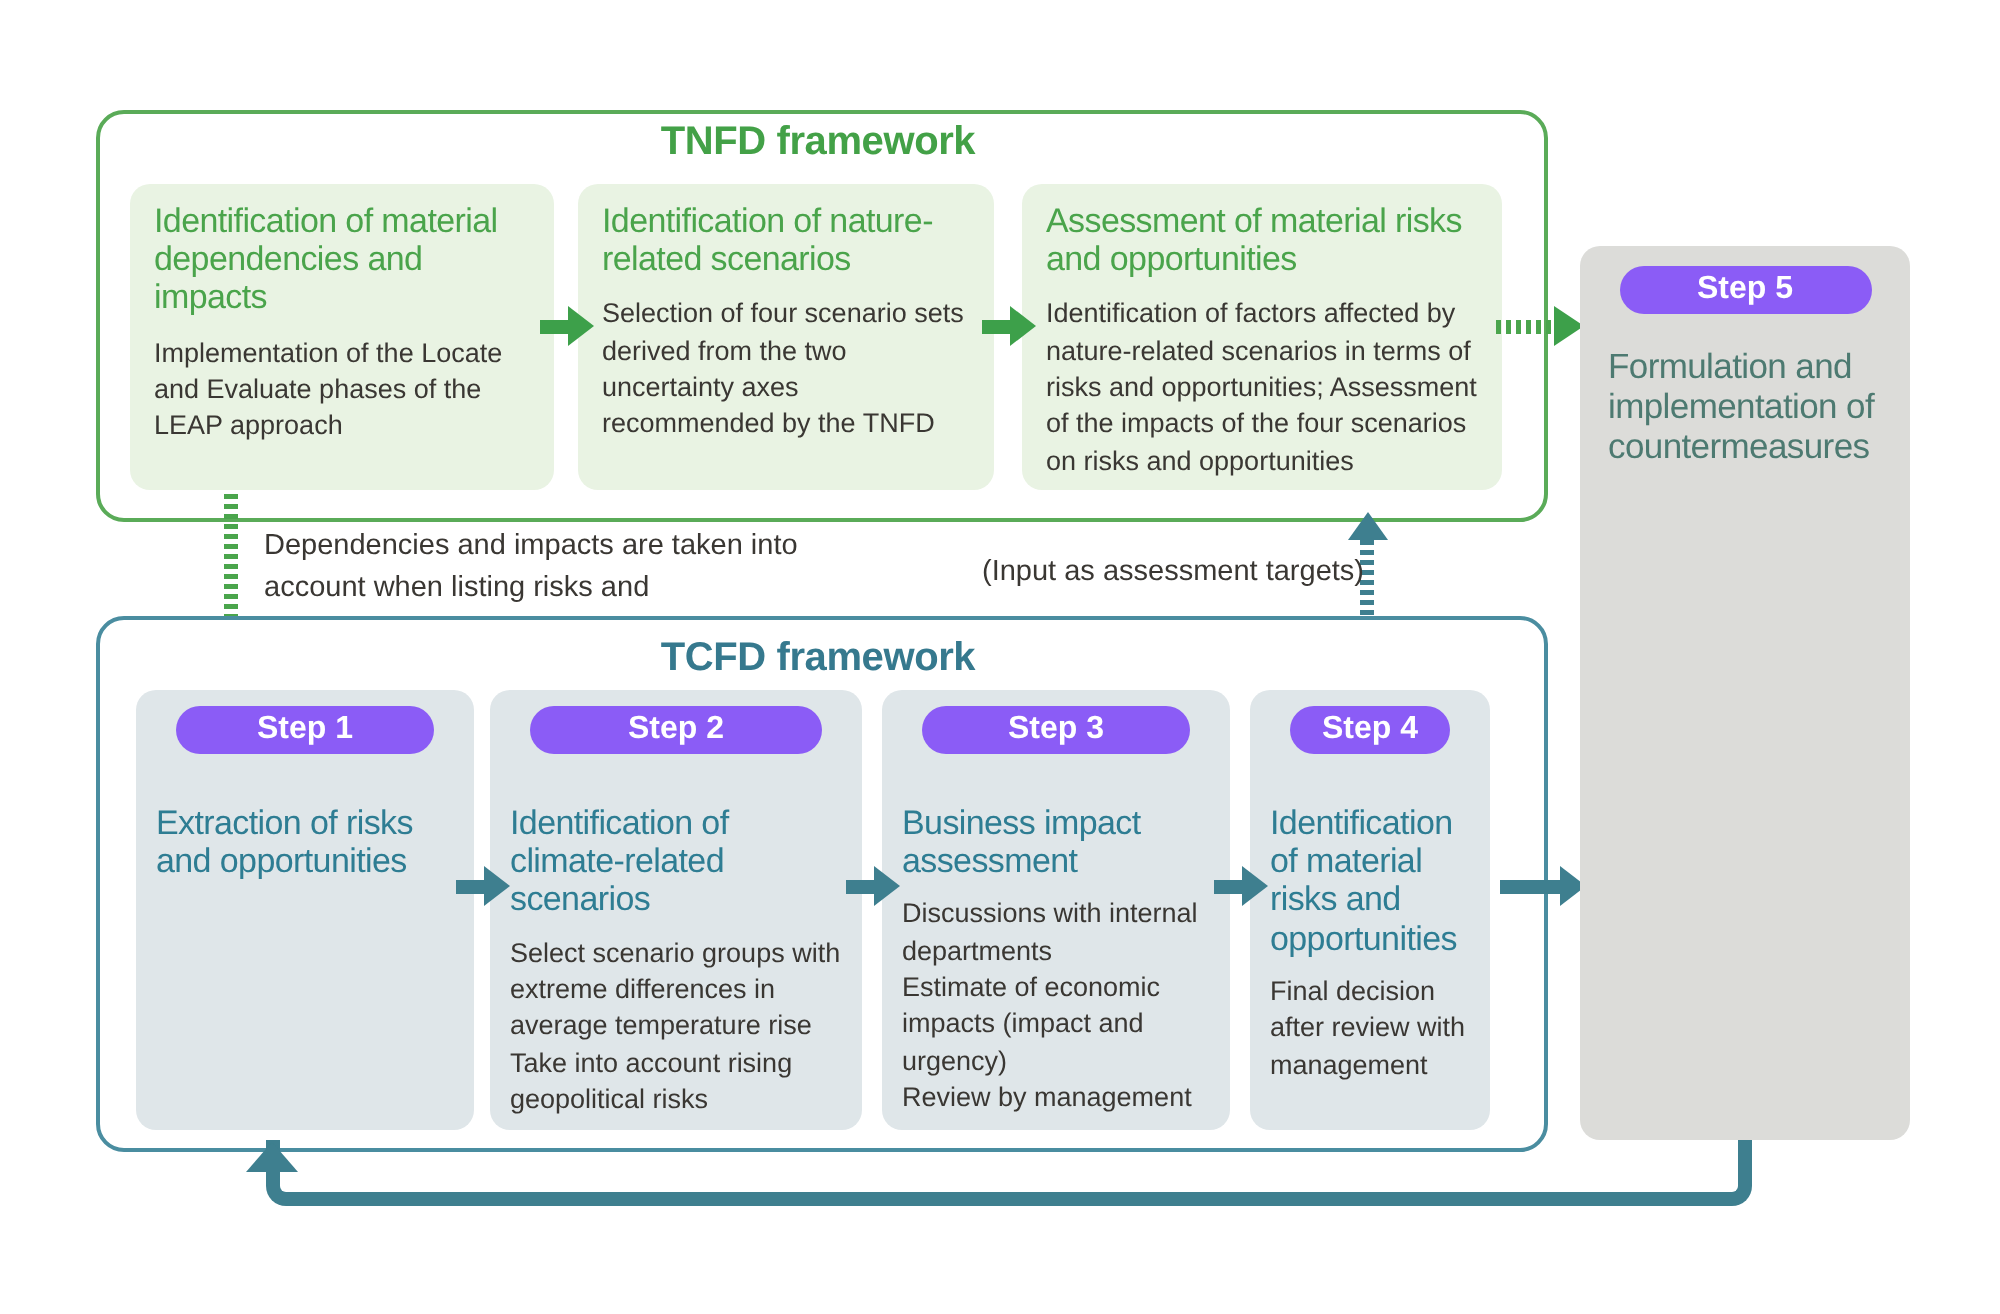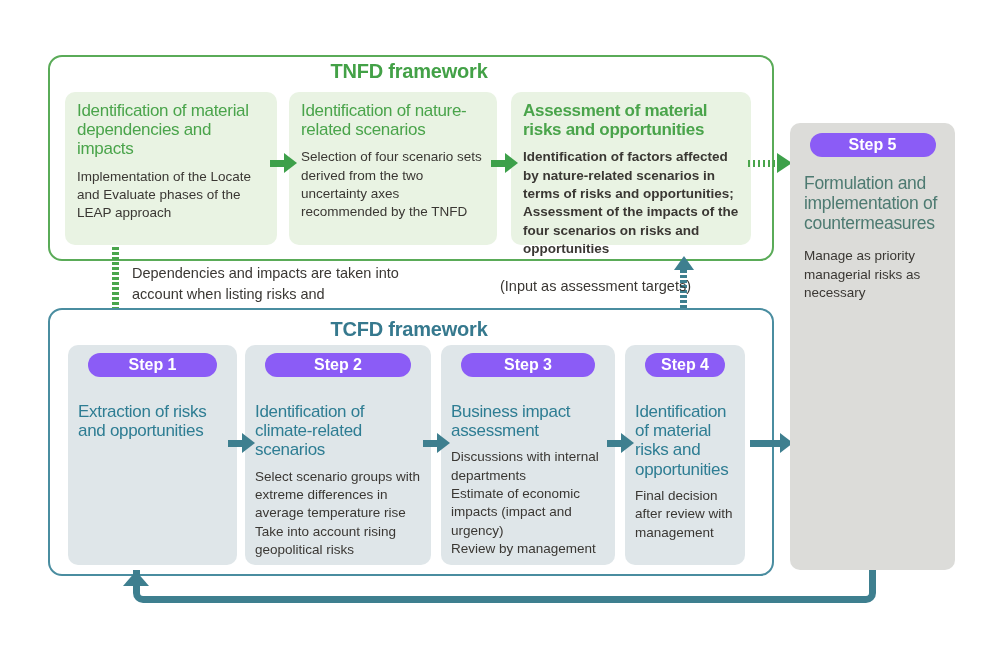--- a/index.html
+++ b/index.html
@@ -14,21 +14,21 @@
   .frame-title{position:absolute;width:722px;text-align:center;font-size:20px;font-weight:bold;letter-spacing:-0.2px;}
   .tnfd-title{left:48px;top:60px;color:#43a147;}
   .tcfd-title{left:48px;top:318px;color:#36798e;}
   
   .gbox{position:absolute;top:92px;height:153px;background:#e9f3e3;border-radius:10px;
         padding:9px 12px;box-sizing:border-box;}
   .gbox .head{color:#4aa44b;font-size:17px;line-height:1.13;letter-spacing:-0.3px;margin:0 0 9px 0;}
   .body{font-size:13.5px;line-height:1.36;color:#3a3733;white-space:pre-line;}
   .gbox1{left:65px;width:212px;}
   .gbox2{left:289px;width:208px;}
-  .gbox3{left:511px;width:240px;font-weight:bold;}
+  .gbox3{left:511px;width:240px;}
   
   .tbox{position:absolute;top:345px;height:220px;background:#dfe6e9;border-radius:10px;
         padding:8px 10px;box-sizing:border-box;}
   .tbox .head{color:#2e7d93;font-size:17px;line-height:1.13;letter-spacing:-0.3px;margin:25px 0 8px 0;}
   .tbox1{left:68px;width:169px;}
   .tbox2{left:245px;width:186px;}
   .tbox3{left:441px;width:174px;}
   .tbox4{left:625px;width:120px;}
   .pill{display:block;margin:0 auto;height:24px;border-radius:13px;background:#8b5cf6;
         color:#ffffff;font-size:16px;font-weight:bold;text-align:center;line-height:24px;
@@ -58,21 +58,21 @@
   .dash-h.green{background:repeating-linear-gradient(to right,#4aa54c 0 2.5px,transparent 2.5px 5px);}
   .tri-down{position:absolute;width:0;height:0;border-left:12px solid transparent;
             border-right:12px solid transparent;border-top:16px solid #3da04a;}
   .tri-up-teal{position:absolute;width:0;height:0;border-left:10px solid transparent;
             border-right:10px solid transparent;border-bottom:14px solid #3e7f8f;}
   .tri-right-green{position:absolute;width:0;height:0;border-top:10px solid transparent;
             border-bottom:10px solid transparent;border-left:15px solid #3da04a;}
   
   .note{position:absolute;font-size:14.5px;line-height:1.45;color:#3a3733;}
   .note-dep{left:132px;top:263px;width:276px;}
-  .note-input{left:500px;top:276px;width:220px;}
+  .note-input{left:462px;top:276px;width:220px;text-align:right;}
   
   .loop{position:absolute;left:133px;top:570px;width:743px;height:33px;box-sizing:border-box;
         border-left:7px solid #3e7f8f;border-right:7px solid #3e7f8f;border-bottom:7px solid #3e7f8f;
         border-bottom-left-radius:10px;border-bottom-right-radius:10px;}
   .loop-tip{position:absolute;left:123px;top:571px;width:0;height:0;
         border-left:13px solid transparent;border-right:13px solid transparent;
         border-bottom:15px solid #3e7f8f;}
 </style>
 </head>
 <body>
@@ -155,19 +155,18 @@
     <div class="tip"></div>
   </div>
   <div class="arr teal long" style="left:750px;top:433px;">
     <div class="shaft"></div>
     <div class="tip"></div>
   </div>
 
   <div class="s5box">
     <span class="pill">Step 5</span>
     <div class="head">Formulation and implementation of countermeasures</div>
-    <div class="body">Manage as priority managerial risks as necessary</div>
   </div>
 
   <div class="loop"></div>
   <div class="loop-tip"></div>
 
 </div>
 
 </body></html>

